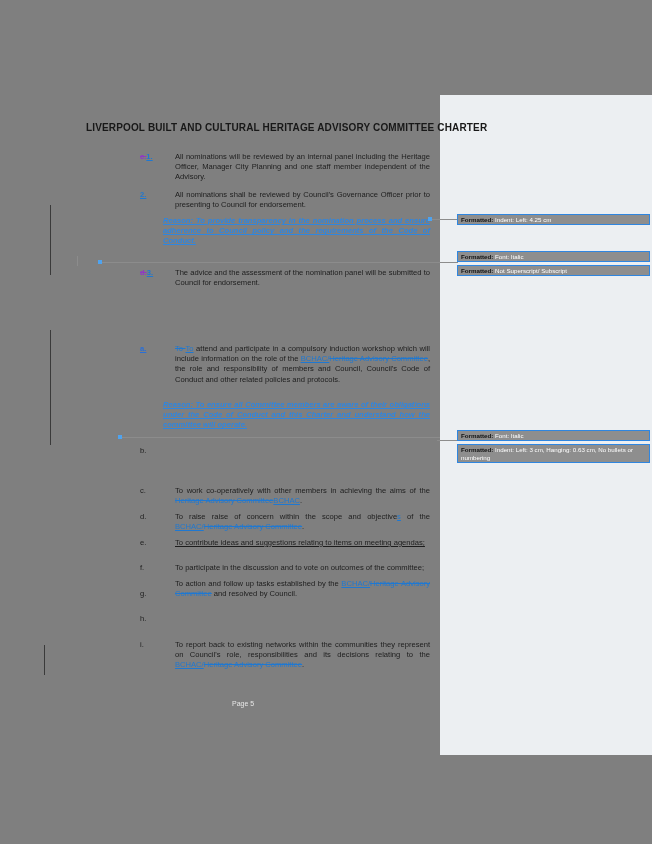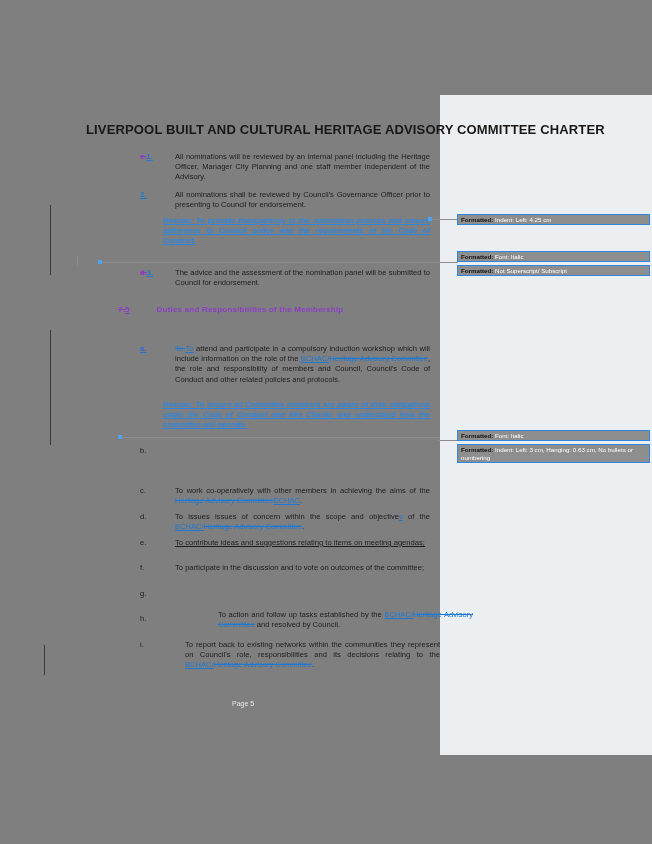--- a/index.html
+++ b/index.html
@@ -32,21 +32,21 @@
   #doc-body{
     position:absolute;
     left:0;top:0;width:652px;height:760px;
   }
 
   
   .doc-title{
     position:absolute;
     left:86px; top:122px;
     width:350px;
-    font-size:13px;
+    font-size:10px;
     font-weight:bold;
     letter-spacing:0.15px;
     color:#181818;
     font-family:"Liberation Sans", sans-serif;
     white-space:nowrap;
   }
 
   
   .para{
     position:absolute;
@@ -165,64 +165,59 @@
     </div>
     <div class="para" style="left:175px; top:190px; width:255px;">All nominations shall be reviewed by Council's Governance Officer prior to presenting to Council for endorsement.</div>
 
     <div class="para reason" style="left:163px; top:216px; width:267px;">Reason: To provide transparency in the nomination process and ensure adherence to Council policy and the requirements of the Code of Conduct.</div>
 
     <div class="num" style="left:140px; top:268px;">
       <span class="del-p">d.</span><span class="ins">3.</span>
     </div>
     <div class="para" style="left:175px; top:268px; width:255px;">The advice and the assessment of the nomination panel will be submitted to Council for endorsement.</div>
 
-    <div class="heading" style="left:118px; top:305px; width:330px;">
-      <span style="text-decoration:line-through;">7.</span><span style="text-decoration:underline;">5</span>
-      <span style="display:inline-block;width:22px;"></span>
-      <span>Duties and Responsibilities of the Membership</span>
-    </div>
 
     <div class="num ins" style="left:140px; top:344px;">a.</div>
     <div class="para reason" style="left:163px; top:400px; width:267px;">Reason: To ensure all Committee members are aware of their obligations under the Code of Conduct and this Charter and understand how the committee will operate.</div>
 
     <div class="para" style="left:175px; top:344px; width:255px;">
       <span class="del">To </span><span class="ins">To</span><span> attend and participate in a compulsory induction workshop which will include information on the role of the </span><span class="ins">BCHAC/</span><span class="del">Heritage Advisory Committee</span><span>, the role and responsibility of members and Council, Council's Code of Conduct and other related policies and protocols.</span>
     </div>
 
     <div class="num plain" style="left:140px; top:446px;">b.</div>
 
     <div class="num plain" style="left:140px; top:486px;">c.</div>
     <div class="para" style="left:175px; top:486px; width:255px;">
       <span>To work co-operatively with other members in achieving the aims of the </span><span class="del">Heritage Advisory Committee</span><span class="ins">BCHAC</span><span>.</span>
     </div>
 
     <div class="num plain" style="left:140px; top:512px;">d.</div>
     <div class="para" style="left:175px; top:512px; width:255px;">
-      <span>To issues issues of concern within the scope and objective</span><span class="ins">s</span><span> of the </span><span class="ins">BCHAC/</span><span class="del">Heritage Advisory Committee</span><span>.</span>
+      <span>To raise raise of concern within the scope and objective</span><span class="ins">s</span><span> of the </span><span class="ins">BCHAC/</span><span class="del">Heritage Advisory Committee</span><span>.</span>
     </div>
 
     <div class="num plain" style="left:140px; top:538px;">e.</div>
     <div class="para" style="left:175px; top:538px; width:255px;text-decoration:underline;">
       <span>To contribute ideas and suggestions relating to items on meeting agendas;</span>
     </div>
 
     <div class="num plain" style="left:140px; top:563px;">f.</div>
     <div class="para" style="left:175px; top:563px; width:255px;">
       <span>To participate in the discussion and to vote on outcomes of the committee;</span>
     </div>
 
     <div class="num plain" style="left:140px; top:589px;">g.</div>
 
     <div class="num plain" style="left:140px; top:614px;">h.</div>
-    <div class="para" style="left:175px; top:610px; width:255px;margin-left:43px;">
+    <div class="para" style="left:175px; top:579px; width:255px;">
       <span>To action and follow up tasks established by the </span><span class="ins">BCHAC/</span><span class="del">Heritage Advisory Committee</span><span> and resolved by Council.</span>
     </div>
 
     <div class="num plain" style="left:140px; top:640px;">i.</div>
-    <div class="para" style="left:185px; top:640px; width:255px;">
+    <div class="para" style="left:175px; top:640px; width:255px;">
       <span>To report back to existing networks within the communities they represent on Council's role, responsibilities and its decisions relating to the </span><span class="ins">BCHAC/</span><span class="del">Heritage Advisory Committee</span><span>.</span>
     </div>
 
     <div class="footer">Page 5</div>
   </div>
 
   <div class="leader" style="left:430px; top:219px; width:92px;"></div>
   <div class="anchor-dot" style="left:428px; top:217px;"></div>
 
   <div class="leader" style="left:100px; top:262px; width:358px;"></div>

